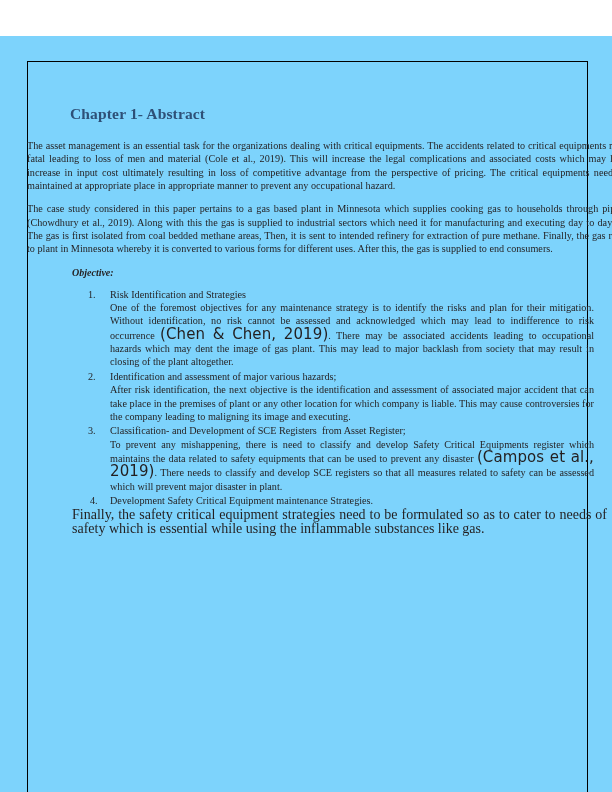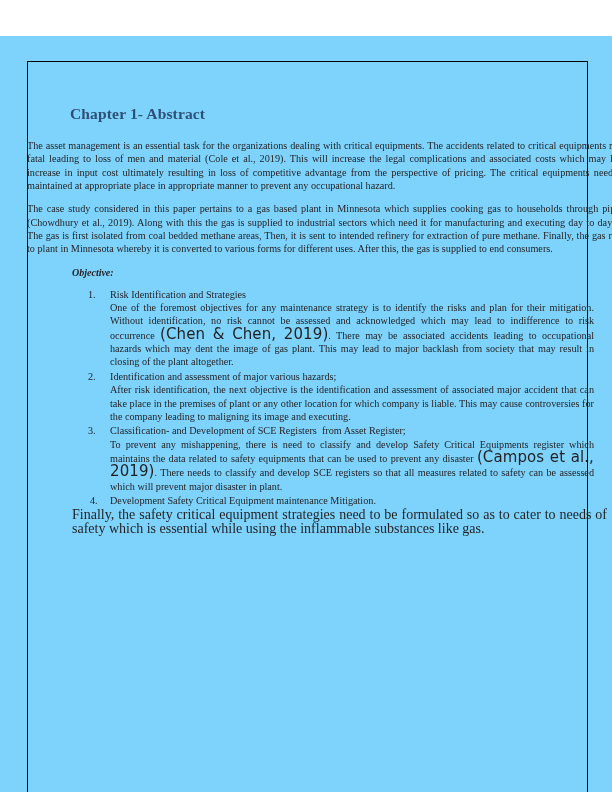--- a/index.html
+++ b/index.html
@@ -186,21 +186,21 @@
         </li>
 
         <li class="objective-item">
           <span class="num">3.</span>
           <span class="item-title">Classification- and Development of SCE Registers  from Asset Register;</span>
           <span class="item-body"><span>To prevent any mishappening, there is need to classify and develop Safety Critical Equipments register which maintains the data related to safety equipments that can be used to prevent any disaster </span><span class="cite-sans">(Campos et al., 2019)</span><span>. There needs to classify and develop SCE registers so that all measures related to safety can be assessed which will prevent major disaster in plant.</span></span>
         </li>
 
         <li class="objective-item item-last">
           <span class="num">4.</span>
-          <span class="item-title">Development Safety Critical Equipment maintenance Mitigation.</span>
+          <span class="item-title">Development Safety Critical Equipment maintenance Strategies.</span>
         </li>
 
       </ol>
 
       <p class="para-closing">Finally, the safety critical equipment strategies need to be formulated so as to cater to needs of safety which is essential while using the inflammable substances like gas.</p>
 
     </div>
   </div>
 </div>
 

